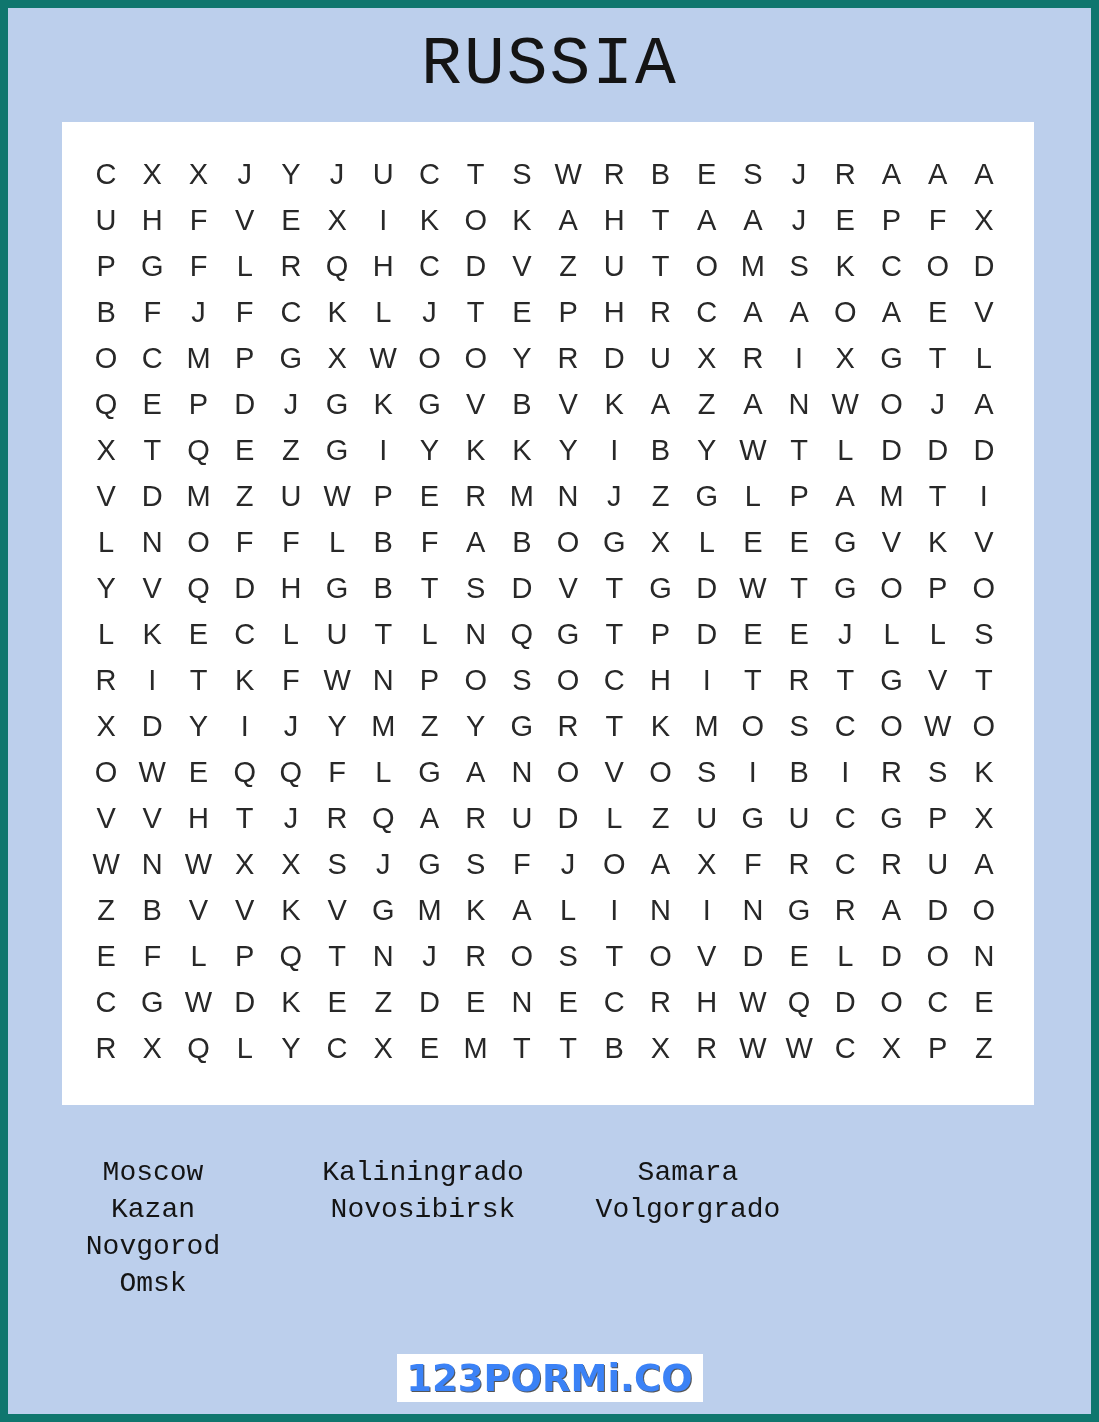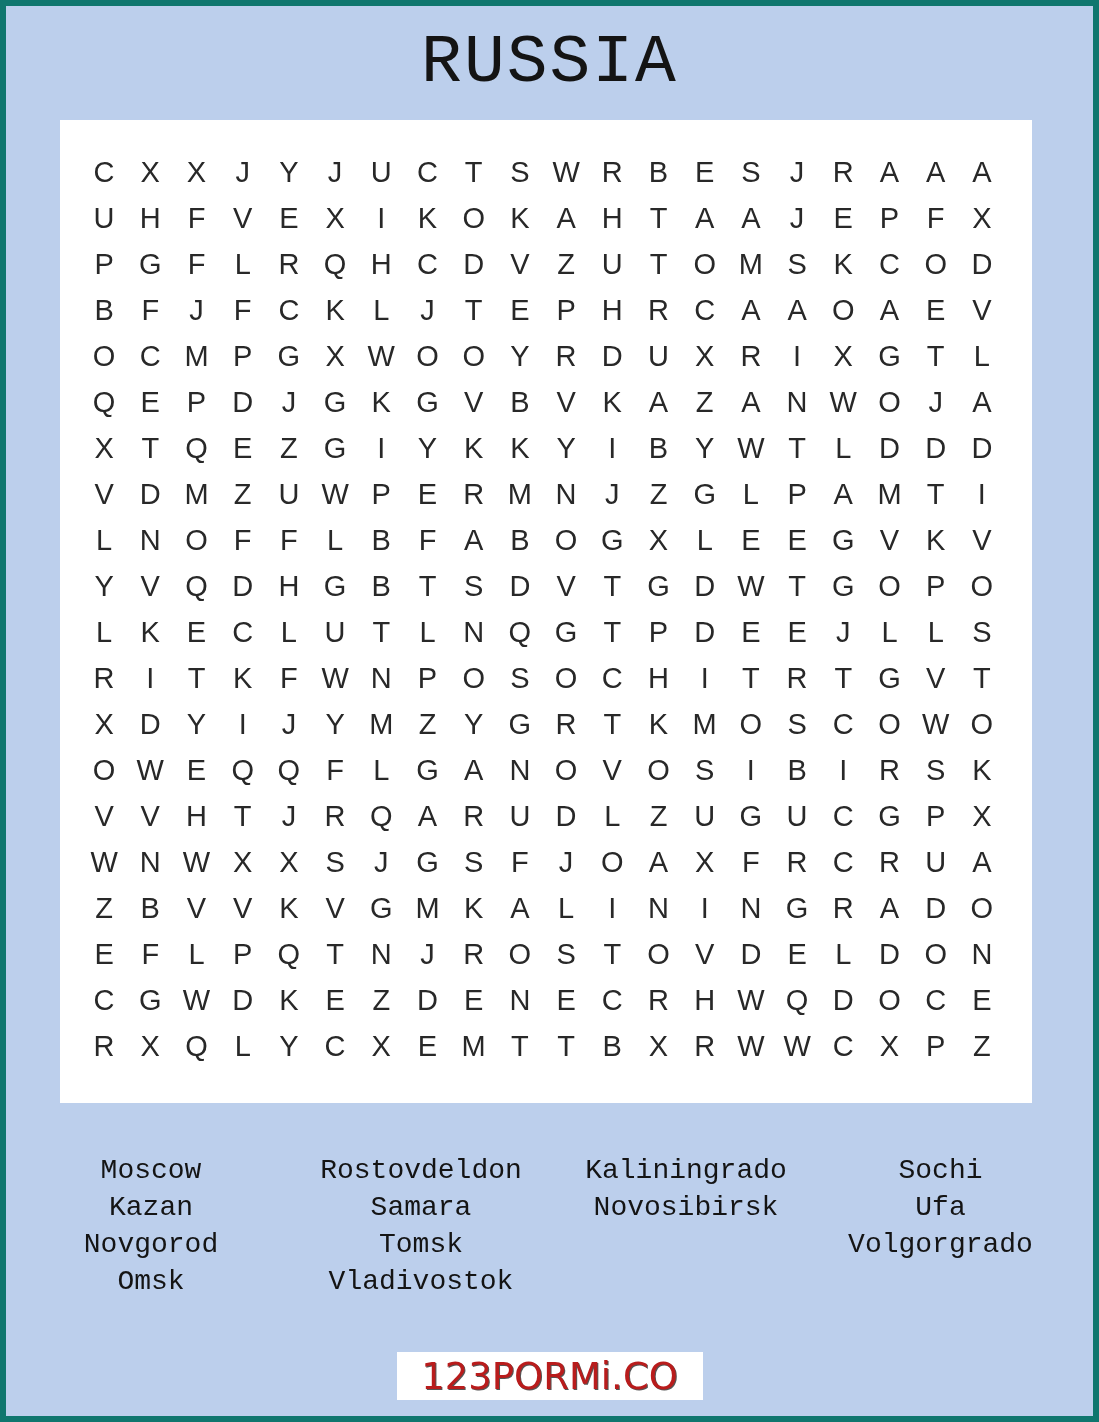--- a/index.html
+++ b/index.html
@@ -3,21 +3,21 @@
 <meta charset="utf-8">
 <style>
   html, body { margin: 0; padding: 0; background: #e8e8e8; }
 
   .page {
     position: relative;
     width: 1099px;
     height: 1422px;
     box-sizing: border-box;
     background: #bccfec;
-    border: 6px solid #0f766e;
+    border: 8px solid #0f766e;
     overflow: hidden;
     font-family: "Liberation Mono", monospace;
   }
 
   .title {
     position: absolute;
     top: 18px;
     left: 0;
     right: 0;
     margin: 0;
@@ -86,24 +86,24 @@
     width: 306px;
     height: 48px;
     background: #ffffff;
     display: flex;
     align-items: center;
     justify-content: center;
   }
 
   .logo-text {
     font-family: "DejaVu Sans", sans-serif;
-    font-weight: 400;
+    font-weight: 700;
     font-size: 37px;
     letter-spacing: 0px;
-    color: #b91c1c;
+    color: #3b82f6;
     text-shadow: 1px 1px 0 #555;
     white-space: nowrap;
   }
 </style>
 </head>
 <body>
 
 <div class="page">
 
   <h1 class="title">RUSSIA</h1>
@@ -514,32 +514,25 @@
   </div>
 
   <div class="words" id="words">
       <div class="word-col">
         <div class="word">Moscow</div>
         <div class="word">Kazan</div>
         <div class="word">Novgorod</div>
         <div class="word">Omsk</div>
       </div>
       <div class="word-col">
-        <div class="word">Rostovdeldon</div>
-        <div class="word">Samara</div>
-        <div class="word">Tomsk</div>
-        <div class="word">Vladivostok</div>
-      </div>
-      <div class="word-col">
         <div class="word">Kaliningrado</div>
         <div class="word">Novosibirsk</div>
       </div>
       <div class="word-col">
-        <div class="word">Sochi</div>
-        <div class="word">Ufa</div>
+        <div class="word">Samara</div>
         <div class="word">Volgorgrado</div>
       </div>
     </div>
 
   <div class="footer-box">
     <span class="logo-text">123PORMi.CO</span>
   </div>
 
 </div>
 

